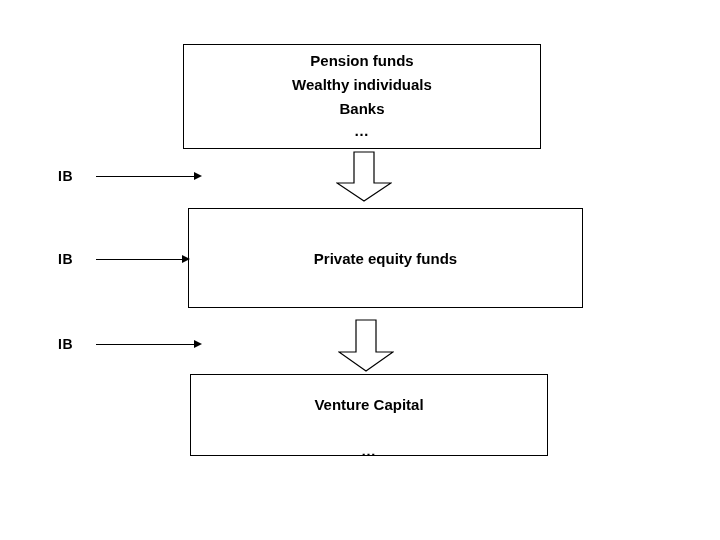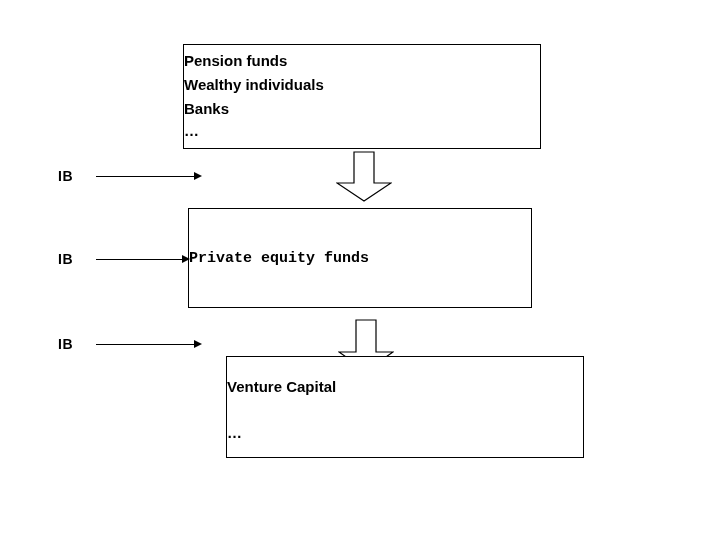--- a/index.html
+++ b/index.html
@@ -22,20 +22,21 @@
   .flow-box {
     position: absolute;
     box-sizing: border-box;
     border: 1px solid #000000;
     background: #ffffff;
   }
   .box-text {
     position: absolute;
     left: 0;
     right: 0;
+    text-align: center;
     font-weight: bold;
     font-size: 15px;
     line-height: 24px;
     color: #000000;
     white-space: nowrap;
   }
   .ellipsis-text {
     font-weight: bold;
     font-size: 15px;
     letter-spacing: 1px;
@@ -98,21 +99,21 @@
       <path d="M18,1 L38,1 L38,32 L55,32 L28,50 L1,32 L18,32 Z" fill="#ffffff" stroke="#000000" stroke-width="1.2" stroke-linejoin="miter"></path>
     </svg>
   </div>
 
   <div class="ib-label" style="left:58px; top:167px;">IB</div>
   <div class="thin-arrow" style="left:96px; top:172px; width:106px;">
     <div class="shaft" style="width:98px;"></div>
     <div class="head" style="left:98px;"></div>
   </div>
 
-  <div class="flow-box" style="left:188px; top:208px; width:344px; height:100px;font-family:Liberation Mono, monospace;">
+  <div class="flow-box" style="left:188px; top:208px; width:395px; height:100px;">
     <div class="box-text" style="top:38px;">Private equity funds</div>
   </div>
 
   <div class="ib-label" style="left:58px; top:250px;">IB</div>
   <div class="thin-arrow" style="left:96px; top:255px; width:94px;">
     <div class="shaft" style="width:86px;"></div>
     <div class="head" style="left:86px;"></div>
   </div>
 
   <div class="block-arrow" style="left:338px; top:319px; width:56px; height:53px;">
@@ -120,18 +121,18 @@
       <path d="M18,1 L38,1 L38,33 L55,33 L28,52 L1,33 L18,33 Z" fill="#ffffff" stroke="#000000" stroke-width="1.2" stroke-linejoin="miter"></path>
     </svg>
   </div>
 
   <div class="ib-label" style="left:58px; top:335px;">IB</div>
   <div class="thin-arrow" style="left:96px; top:340px; width:106px;">
     <div class="shaft" style="width:98px;"></div>
     <div class="head" style="left:98px;"></div>
   </div>
 
-  <div class="flow-box" style="left:190px; top:356px; width:358px; height:102px;margin-left:36px;">
+  <div class="flow-box" style="left:190px; top:374px; width:358px; height:82px;">
     <div class="box-text" style="top:18px;">Venture Capital</div>
     <div class="box-text ellipsis-text" style="top:64px;">…</div>
   </div>
 
 </div>
 
 </body></html>

